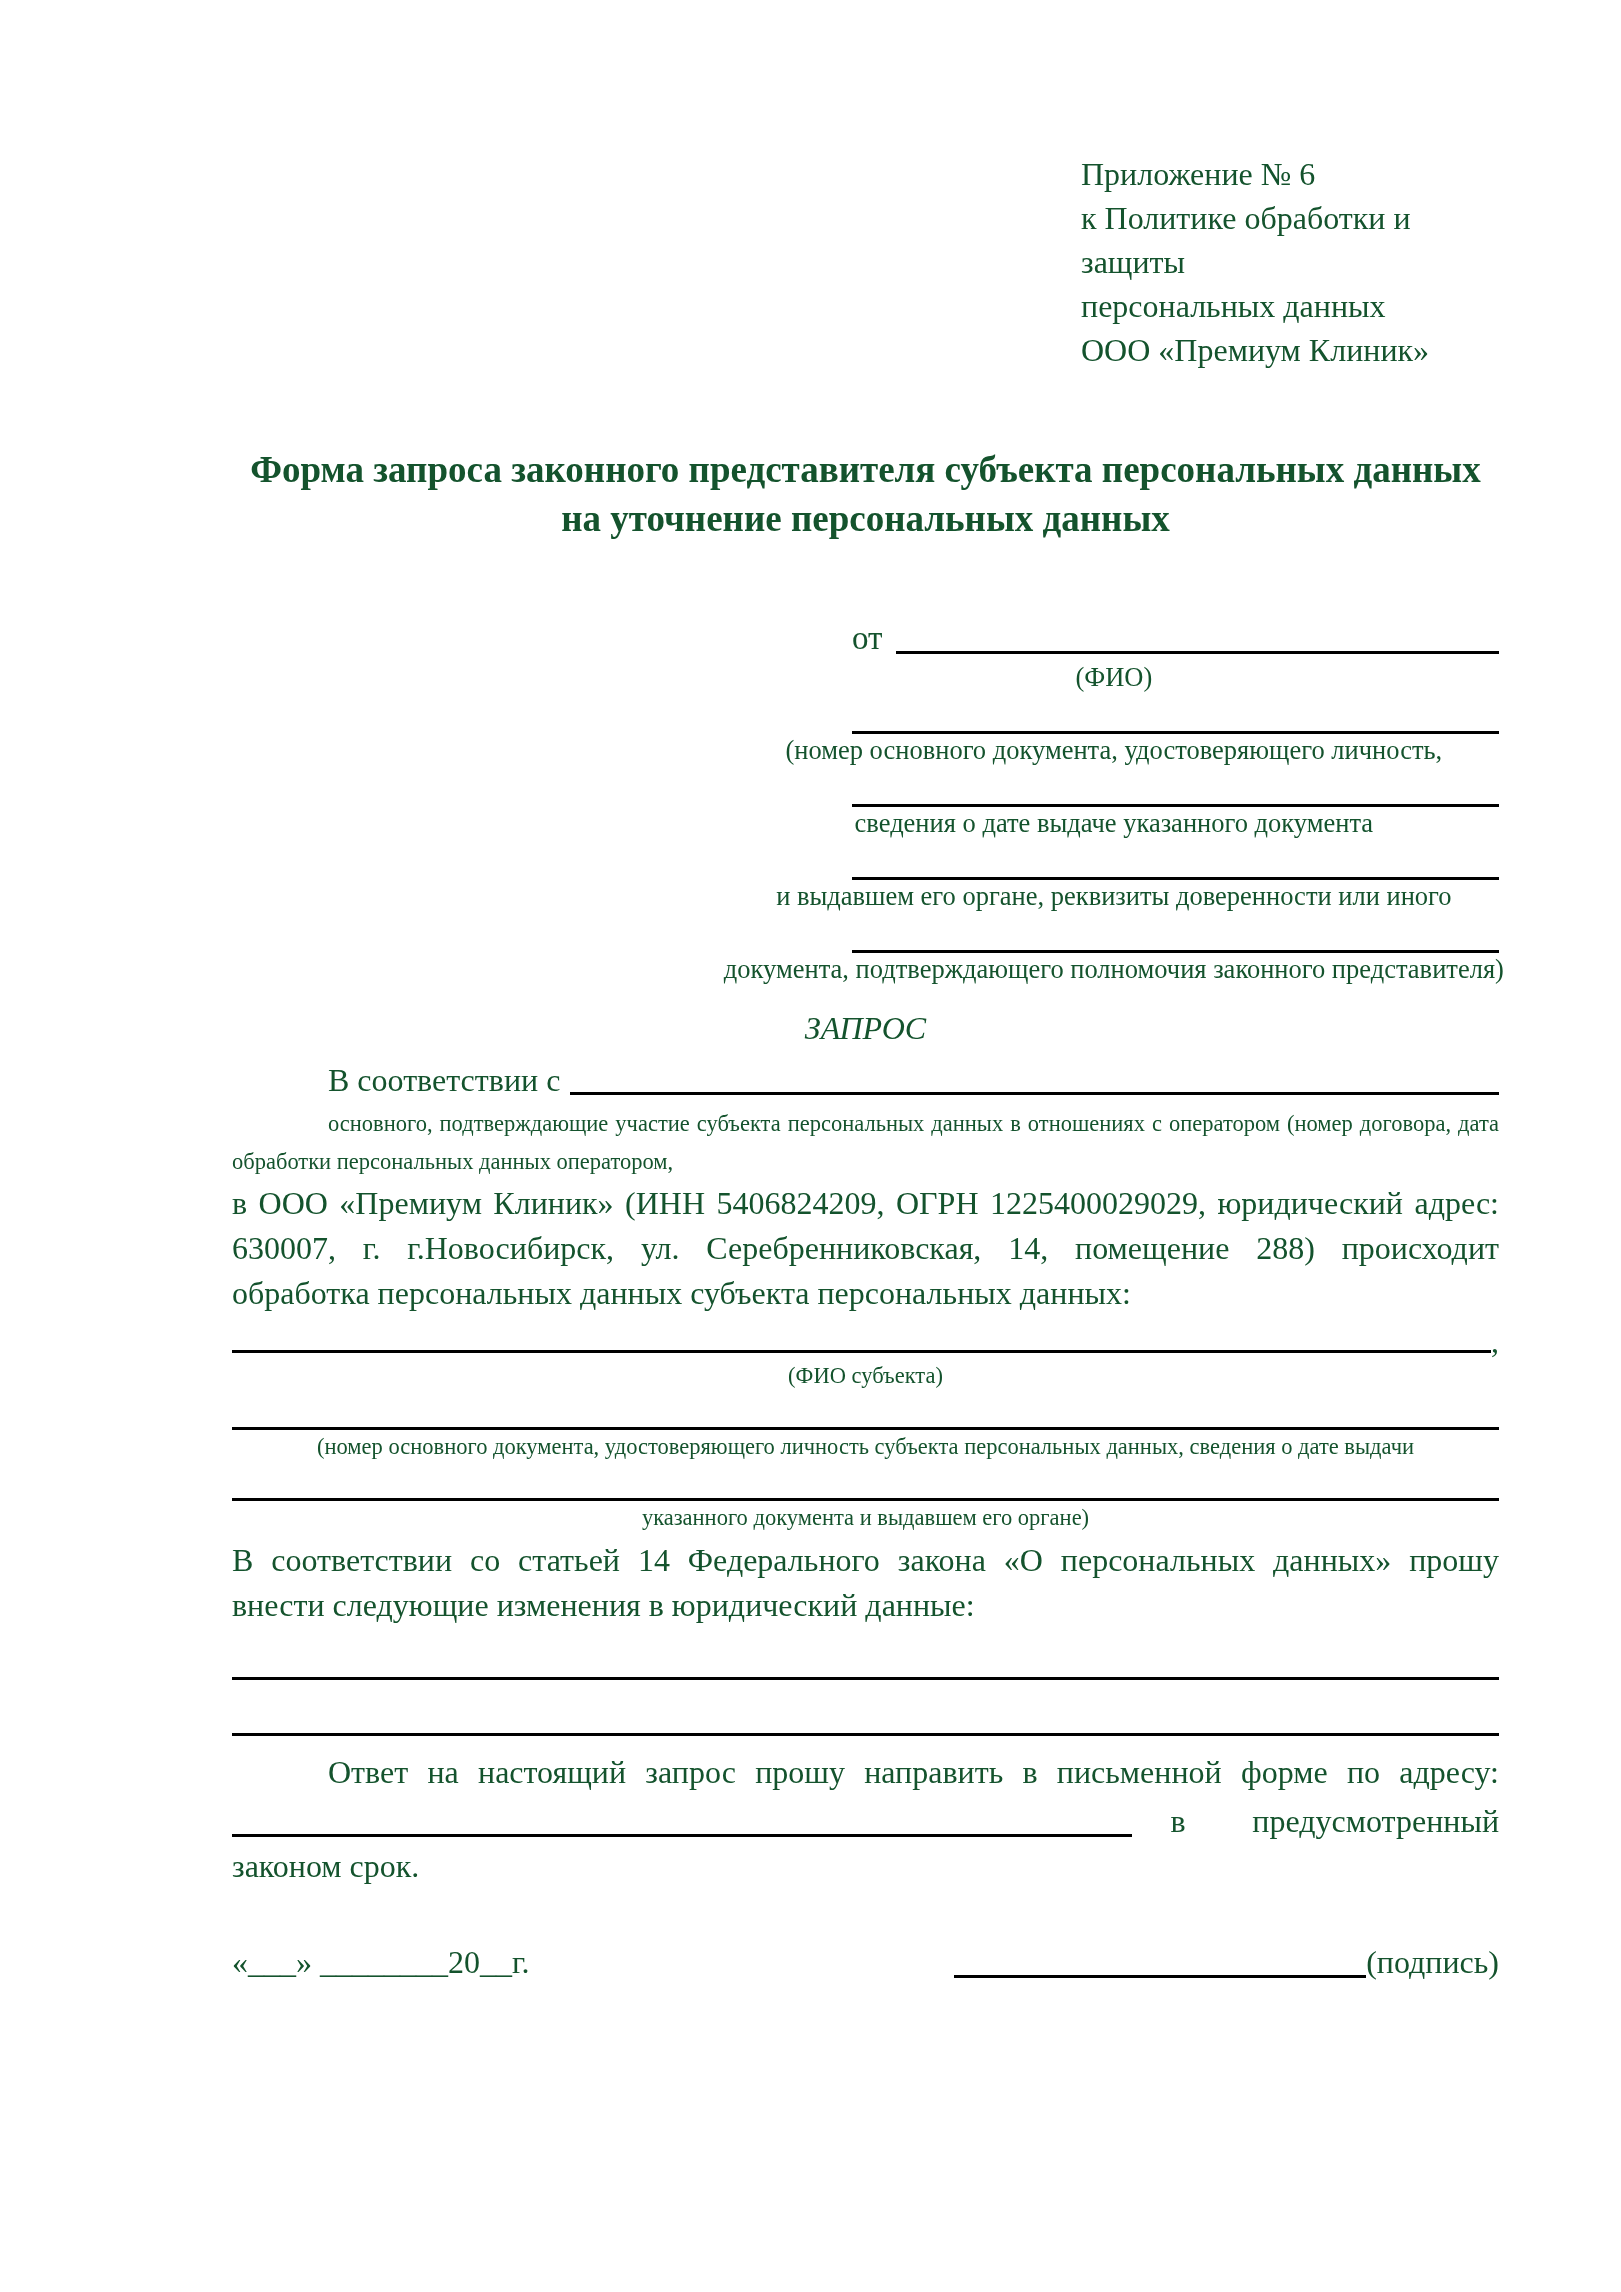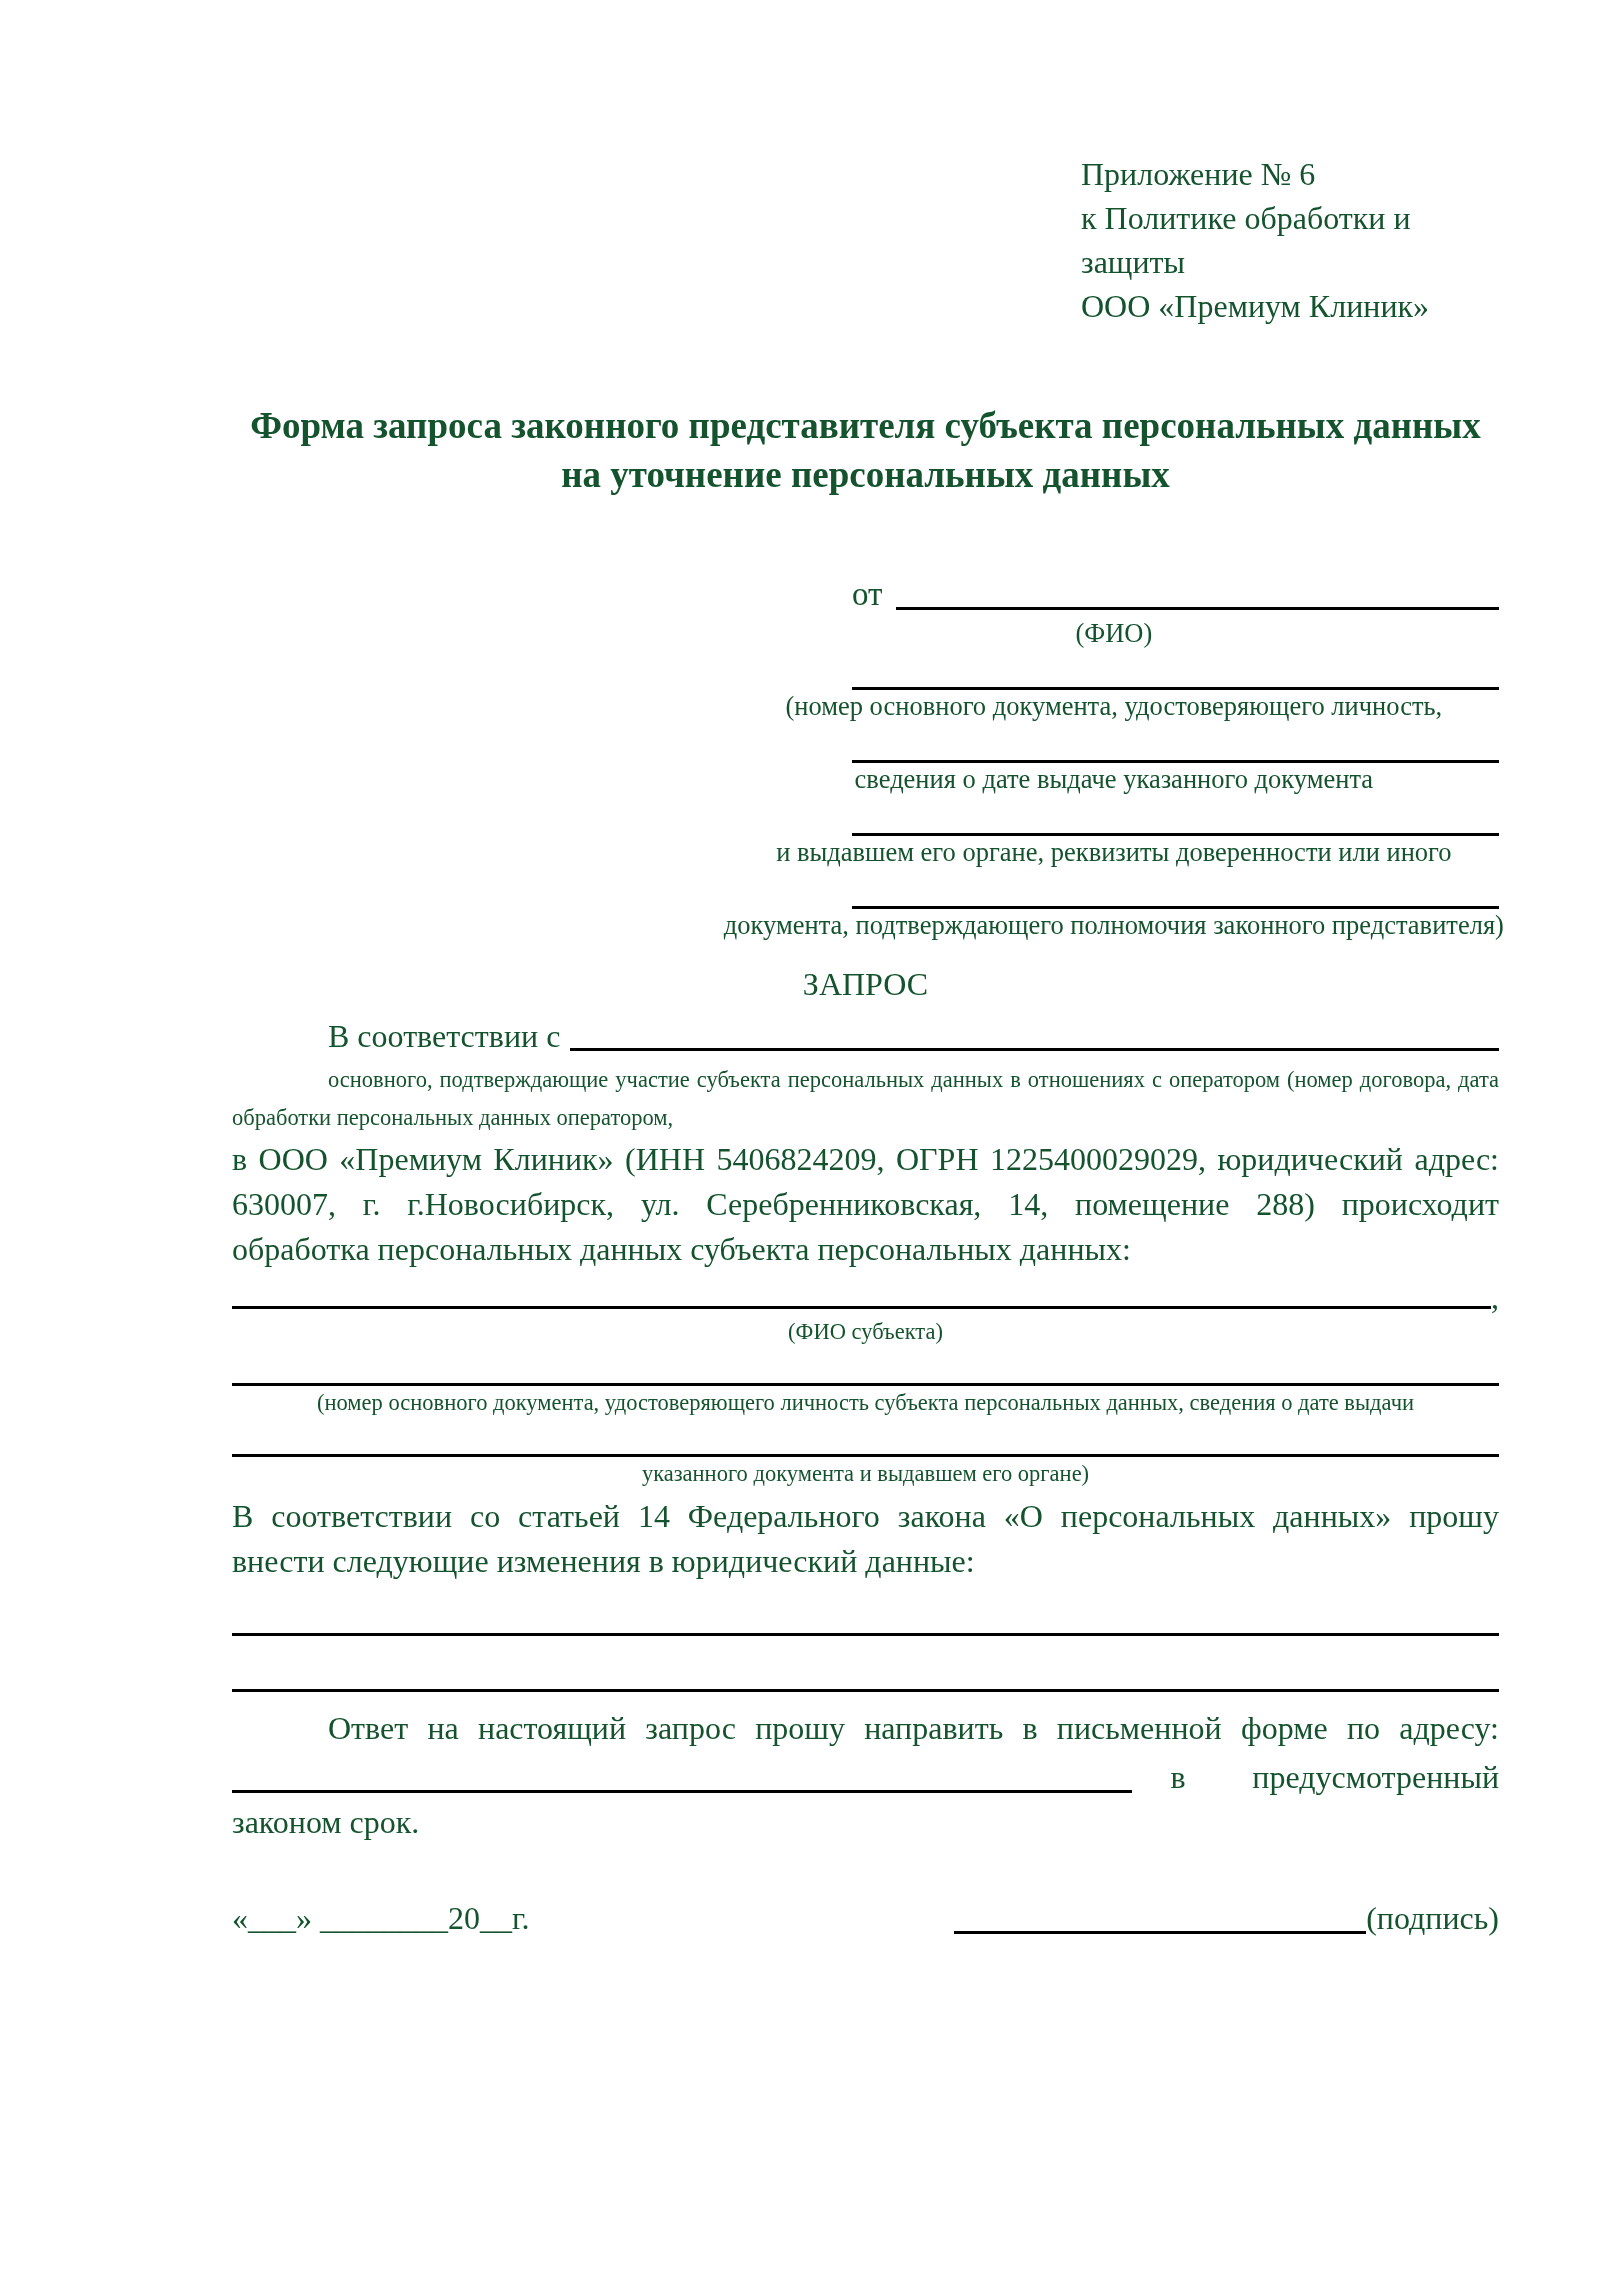--- a/index.html
+++ b/index.html
@@ -67,20 +67,21 @@
   .hr {
     height: 0;
     border-bottom: 3.9px solid #000;
   }
 
   
   .heading {
     margin-top: 21.6px;
     text-align: center;
     line-height: 45px;
+    font-style: italic;
   }
   .intro-row {
     display: flex;
     align-items: flex-end;
     height: 49px;
     margin-top: 2px;
   }
   .intro-row .intro-label {
     padding-left: 96px;
     padding-right: 9.8px;
@@ -147,20 +148,21 @@
   }
 </style>
 </head>
 <body>
 
 <div class="page">
 
   <div class="appendix">
     <div>Приложение № 6</div>
     <div>к Политике обработки и защиты</div>
+    <div>персональных данных</div>
     <div>ООО «Премиум Клиник»</div>
   </div>
 
   <div class="title">
     <div>Форма запроса законного представителя субъекта персональных данных</div>
     <div>на уточнение персональных данных</div>
   </div>
 
   <div class="addressee">
     <div class="from-row">

